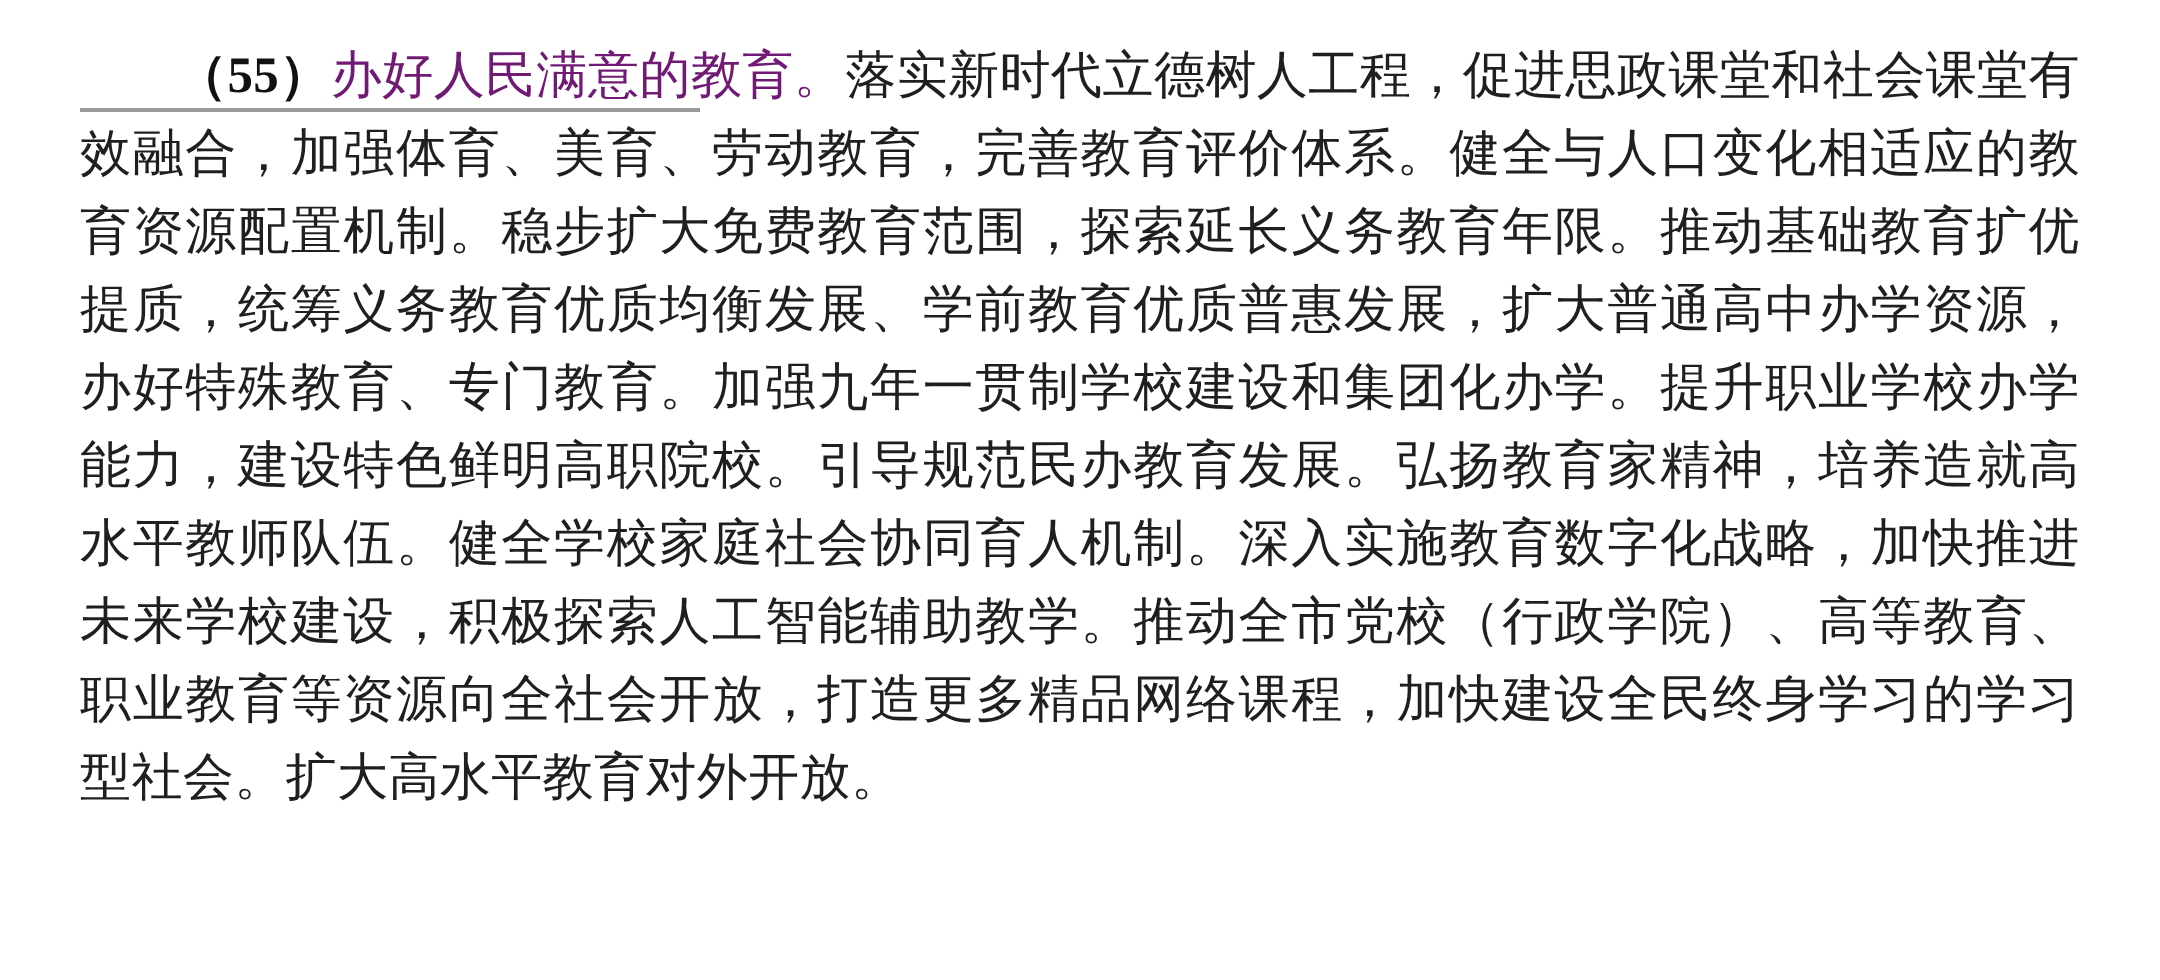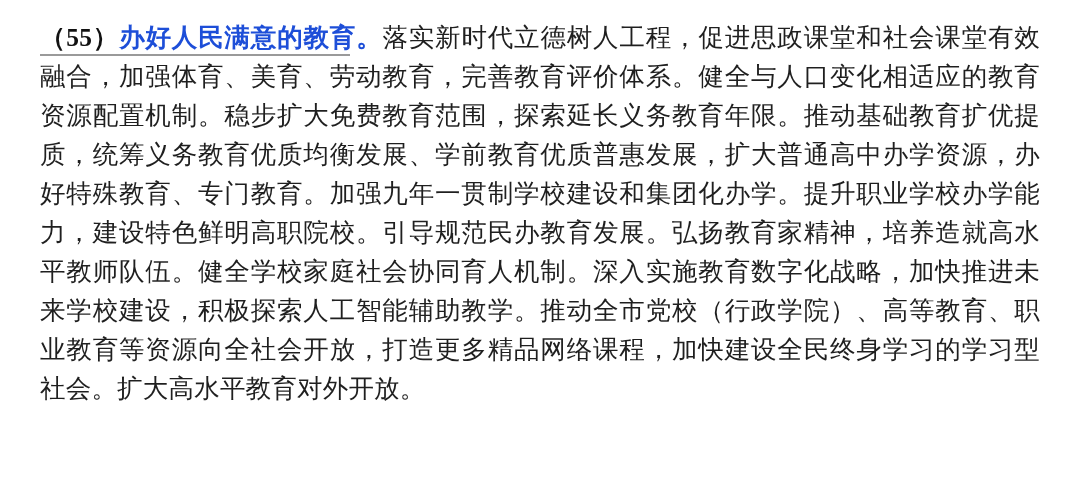--- a/index.html
+++ b/index.html
@@ -38,24 +38,25 @@
     line-height: 39px;
     text-align: justify;
     text-justify: inter-ideograph;
     letter-spacing: 0.2px;
     margin: 0;
     color: #1f1f1f;
   }
   .clause-number {
     font-weight: bold;
     color: #111111;
+    margin-left: 48px;
   }
   .clause-title {
-    font-weight: bold;
-    color: #1d4ed8;
+    font-weight: normal;
+    color: #701a75;
   }
   .clause-body {
     font-weight: normal;
   }
 </style>
 </head>
 <body>
 
 <div class="page">
   <div class="article">

